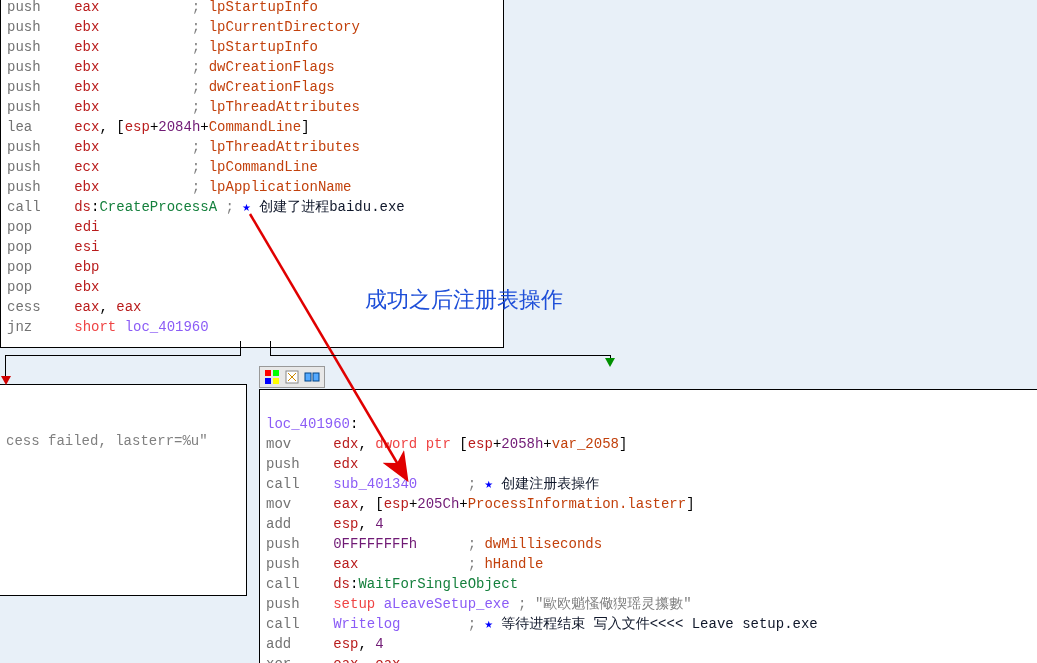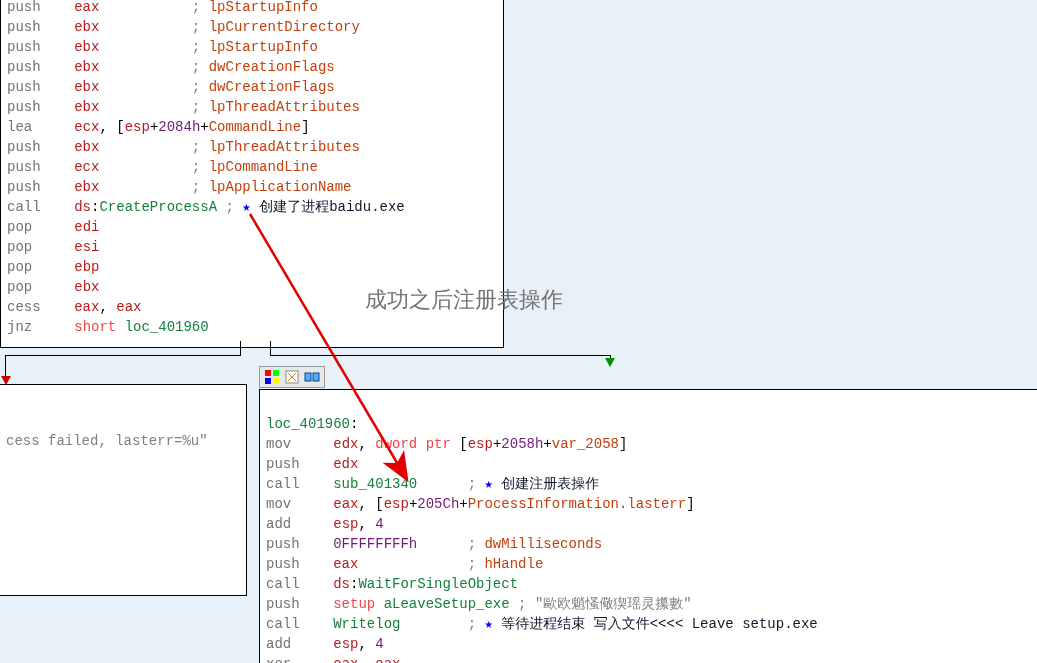--- a/index.html
+++ b/index.html
@@ -8,25 +8,25 @@
 .toolbar{position:absolute;background:#e8e8e8;border:1px solid #999;padding:2px 4px;display:flex;gap:4px;align-items:center}
 .toolbar .icon{width:16px;height:16px;display:inline-block}
 .mnem{color:#737373}
 .reg{color:#b91c1c}
 .num{color:#701a75}
 .sym{color:#c2410c}
 .imp{color:#15803d}
 .cmt{color:#808080}
 .star{color:#0000ff}
 .starcmt{color:#0f172a}
-.lbl{color:#15803d}
+.lbl{color:#8b5cf6}
 .kw{color:#ef4444}
 .conn-red{position:absolute;border-color:#d00000}
 .conn-grn{position:absolute;border-color:#009000}
-.annot{position:absolute;color:#737373;font-family:"SimSun",serif;font-size:22px}
+.annot{position:absolute;color:#1d4ed8;font-family:"SimSun",serif;font-size:22px}
 svg.arrow{position:absolute;pointer-events:none}
 </style>
 </head>
 <body>
 
 <div class="box" id="box1" style="left:0;top:-8px;width:490px;height:346px"><span class="mnem">push</span><span>    </span><span class="reg">eax</span><span>           </span><span class="cmt">; </span><span class="sym">lpStartupInfo</span>
 <span class="mnem">push</span><span>    </span><span class="reg">ebx</span><span>           </span><span class="cmt">; </span><span class="sym">lpCurrentDirectory</span>
 <span class="mnem">push</span><span>    </span><span class="reg">ebx</span><span>           </span><span class="cmt">; </span><span class="sym">lpStartupInfo</span>
 <span class="mnem">push</span><span>    </span><span class="reg">ebx</span><span>           </span><span class="cmt">; </span><span class="sym">dwCreationFlags</span>
 <span class="mnem">push</span><span>    </span><span class="reg">ebx</span><span>           </span><span class="cmt">; </span><span class="sym">dwCreationFlags</span>

